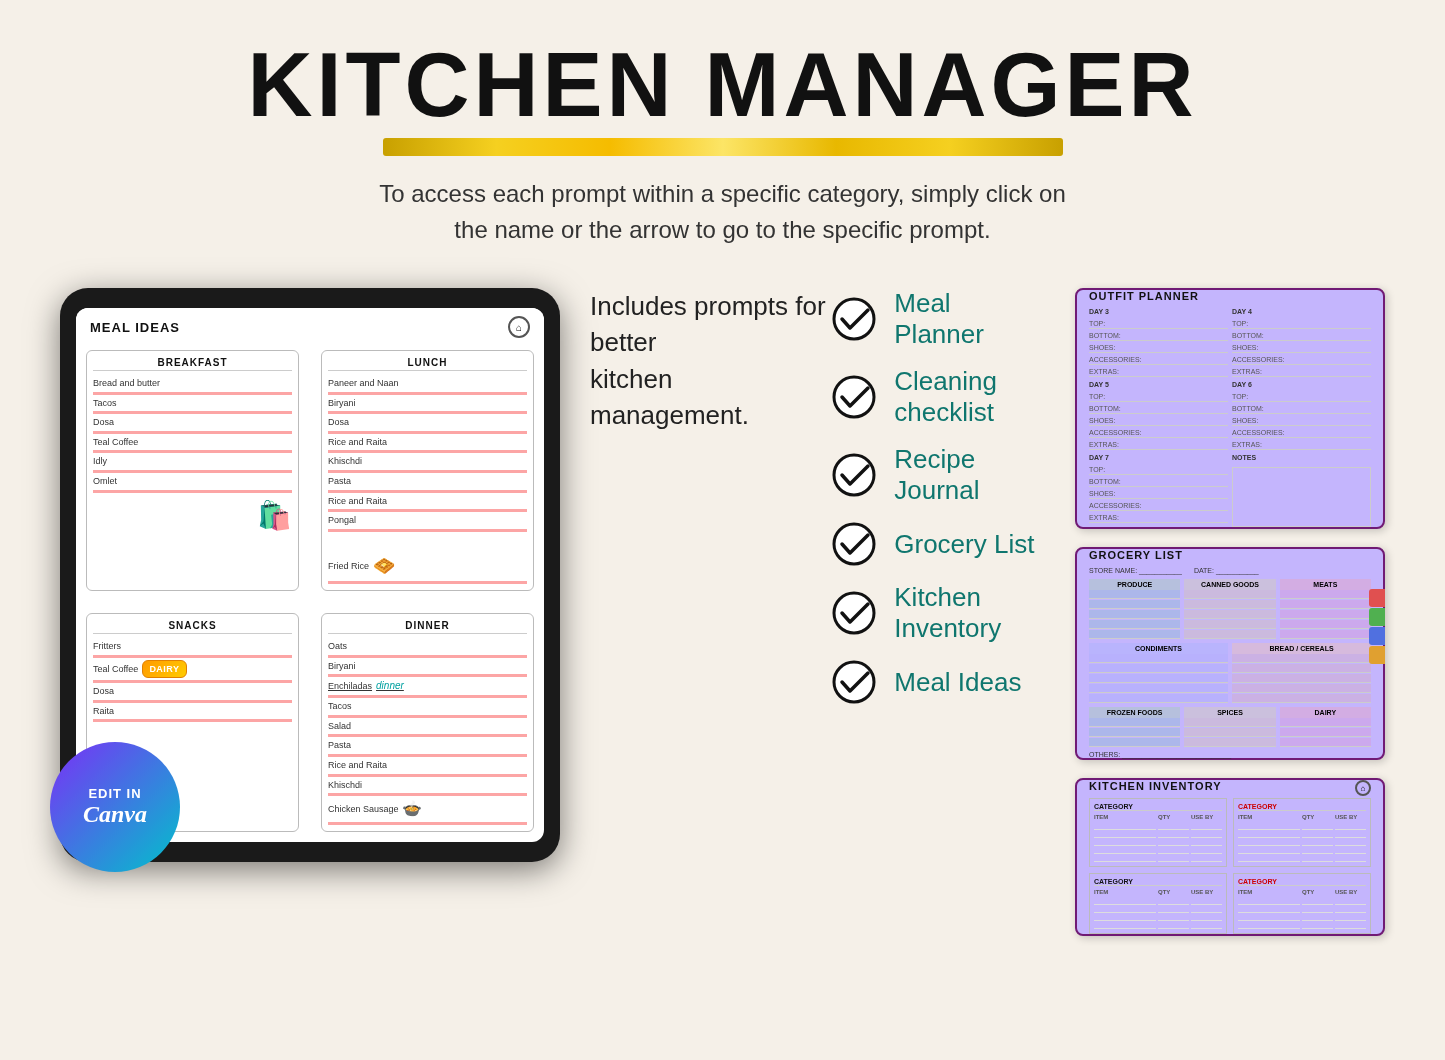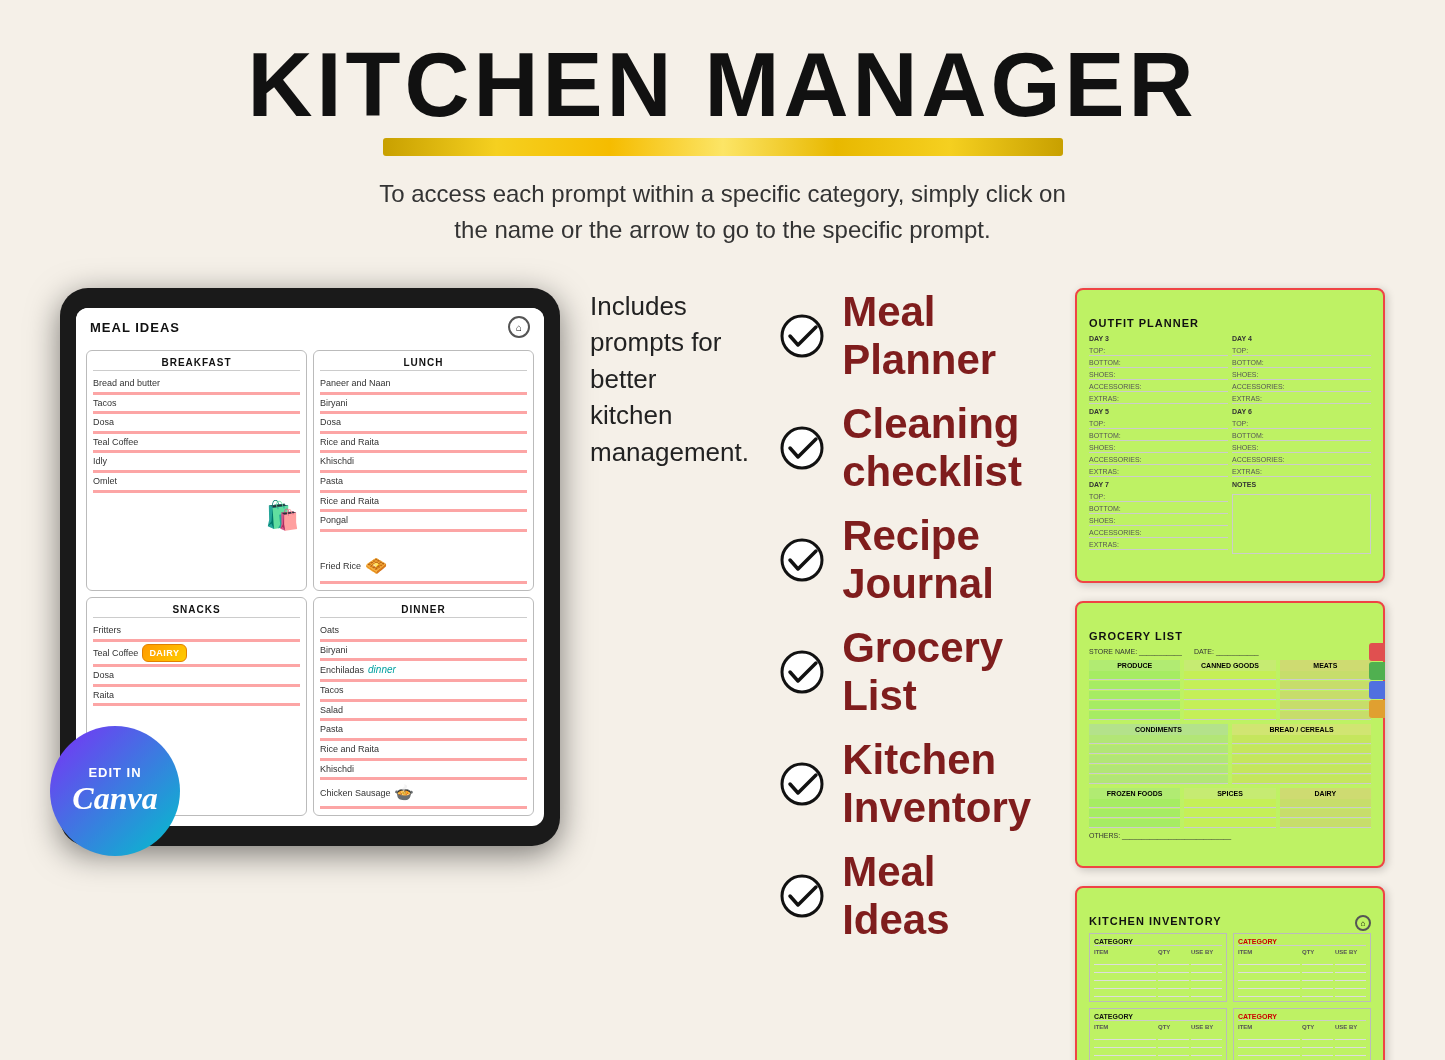--- a/index.html
+++ b/index.html
@@ -93,21 +93,21 @@
       border: 2px solid #555;
       border-radius: 50%;
       display: flex;
       align-items: center;
       justify-content: center;
       font-size: 10px;
     }
     .meal-grid {
       display: grid;
       grid-template-columns: 1fr 1fr;
-      gap: 6px;
+      gap: 22px;
       padding: 4px 10px 10px 10px;
     }
     .meal-section {
       border: 1.5px solid #bbb;
       border-radius: 6px;
       padding: 6px;
       background: #fff;
     }
     .meal-section-title {
       text-align: center;
@@ -160,21 +160,21 @@
       justify-content: center;
       color: #fff;
       z-index: 10;
     }
     .canva-edit-text {
       font-size: 13px;
       font-weight: 700;
       letter-spacing: 1px;
     }
     .canva-logo-text {
-      font-size: 32px;
+      font-size: 24px;
       font-style: italic;
       font-weight: 700;
     }
 
     
     .middle-section {
       flex: 1;
       display: flex;
       flex-direction: row;
       justify-content: center;
@@ -202,39 +202,39 @@
       background: transparent;
       display: flex;
       align-items: center;
       justify-content: center;
     }
     .check-icon svg {
       width: 44px;
       height: 44px;
     }
     .feature-label {
-      font-size: 42px;
-      font-weight: 700;
-      color: #7f1d1d;
+      font-size: 26px;
+      font-weight: 400;
+      color: #0f766e;
       font-family: 'Arial Black', Arial, sans-serif;
     }
 
     
     .right-previews {
       display: flex;
       flex-direction: column;
       gap: 18px;
       width: 310px;
       min-width: 310px;
     }
     .preview-card {
-      background: #bef264;
-      border: 2px solid #ef4444;
+      background: #c4b5fd;
+      border: 2px solid #701a75;
       border-radius: 8px;
-      padding: 27px 12px;
+      padding: 0 12px;
       box-shadow: 2px 2px 8px rgba(0,0,0,0.2);
     }
     .preview-title {
       font-size: 11px;
       font-weight: 800;
       letter-spacing: 1px;
       color: #111;
       margin-bottom: 6px;
     }
 
@@ -386,21 +386,21 @@
             <div class="meal-line">Fritters</div>
             <div class="meal-line" style="display:flex;align-items:center;">Teal Coffee <span class="snack-badge">DAIRY</span></div>
             <div class="meal-line">Dosa</div>
             <div class="meal-line">Raita</div>
           </div>
 
           <div class="meal-section">
             <div class="meal-section-title">DINNER</div>
             <div class="meal-line">Oats</div>
             <div class="meal-line">Biryani</div>
-            <div class="meal-line" style="display:flex;align-items:center;">Enchiladas <span class="dinner-label">dinner</span></div>
+            <div class="meal-line" style="display:flex;align-items:center;text-decoration:underline;">Enchiladas <span class="dinner-label">dinner</span></div>
             <div class="meal-line">Tacos</div>
             <div class="meal-line">Salad</div>
             <div class="meal-line">Pasta</div>
             <div class="meal-line">Rice and Raita</div>
             <div class="meal-line">Khischdi</div>
             <div class="meal-line" style="display:flex;align-items:center;">Chicken Sausage <span style="margin-left:4px;font-size:16px;">🍲</span></div>
           </div>
         </div>
       </div>
 

